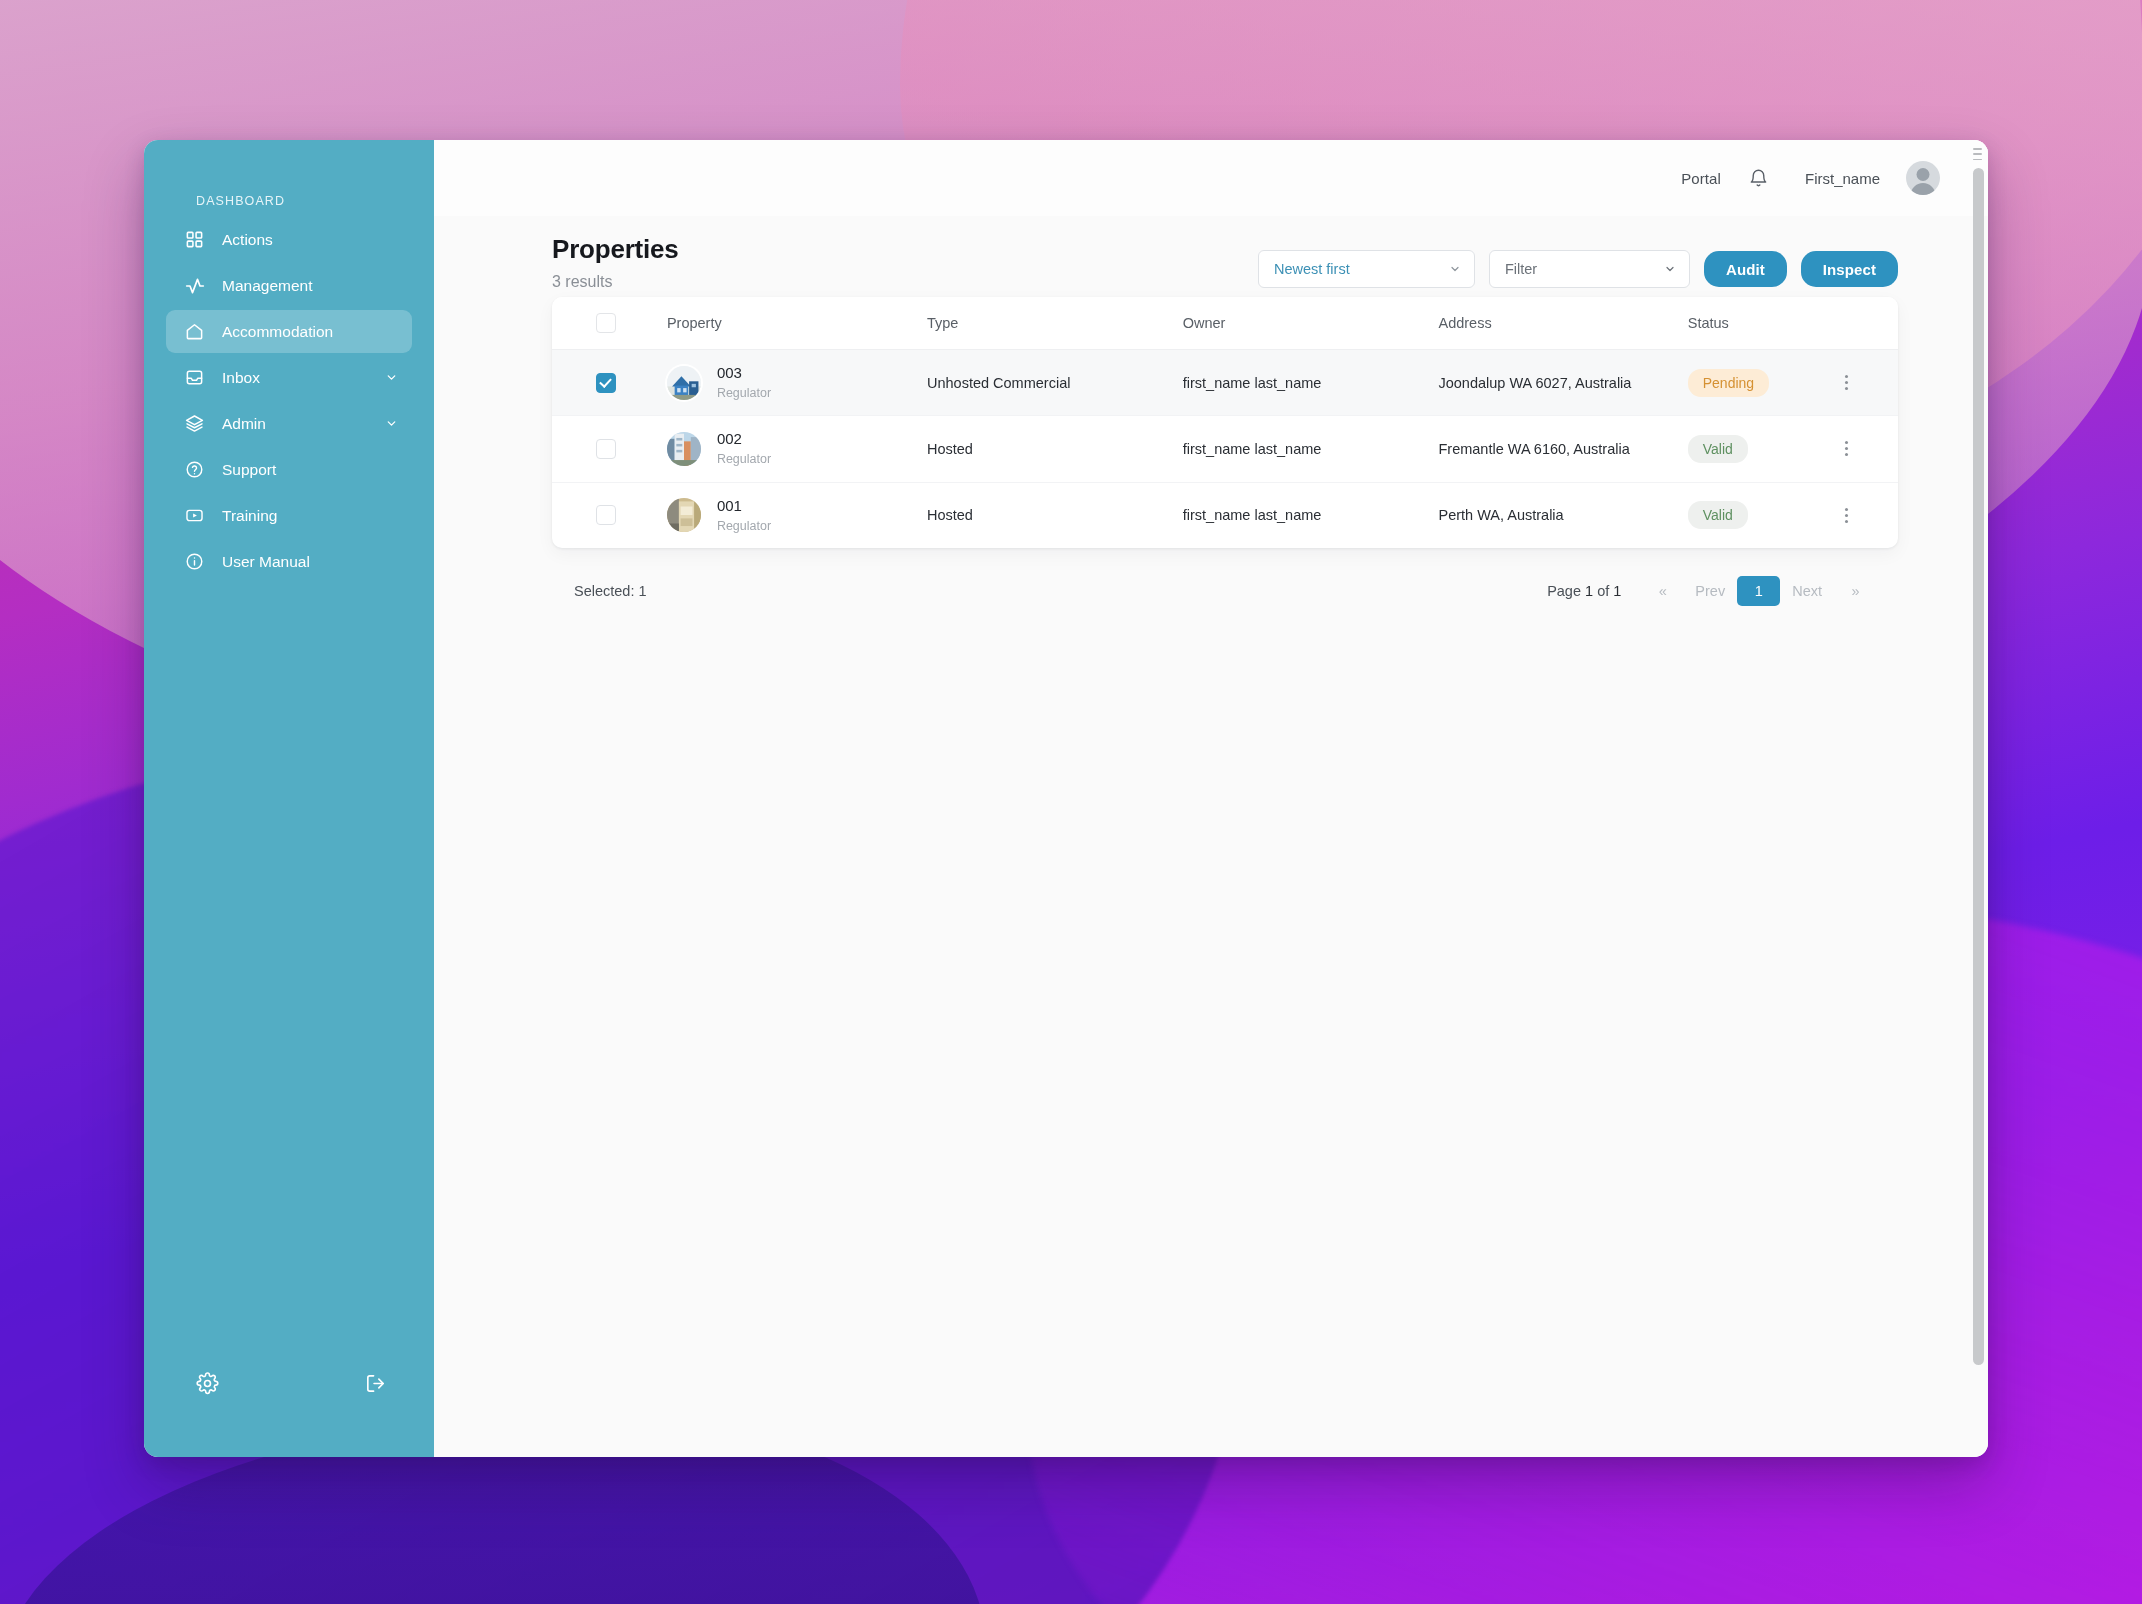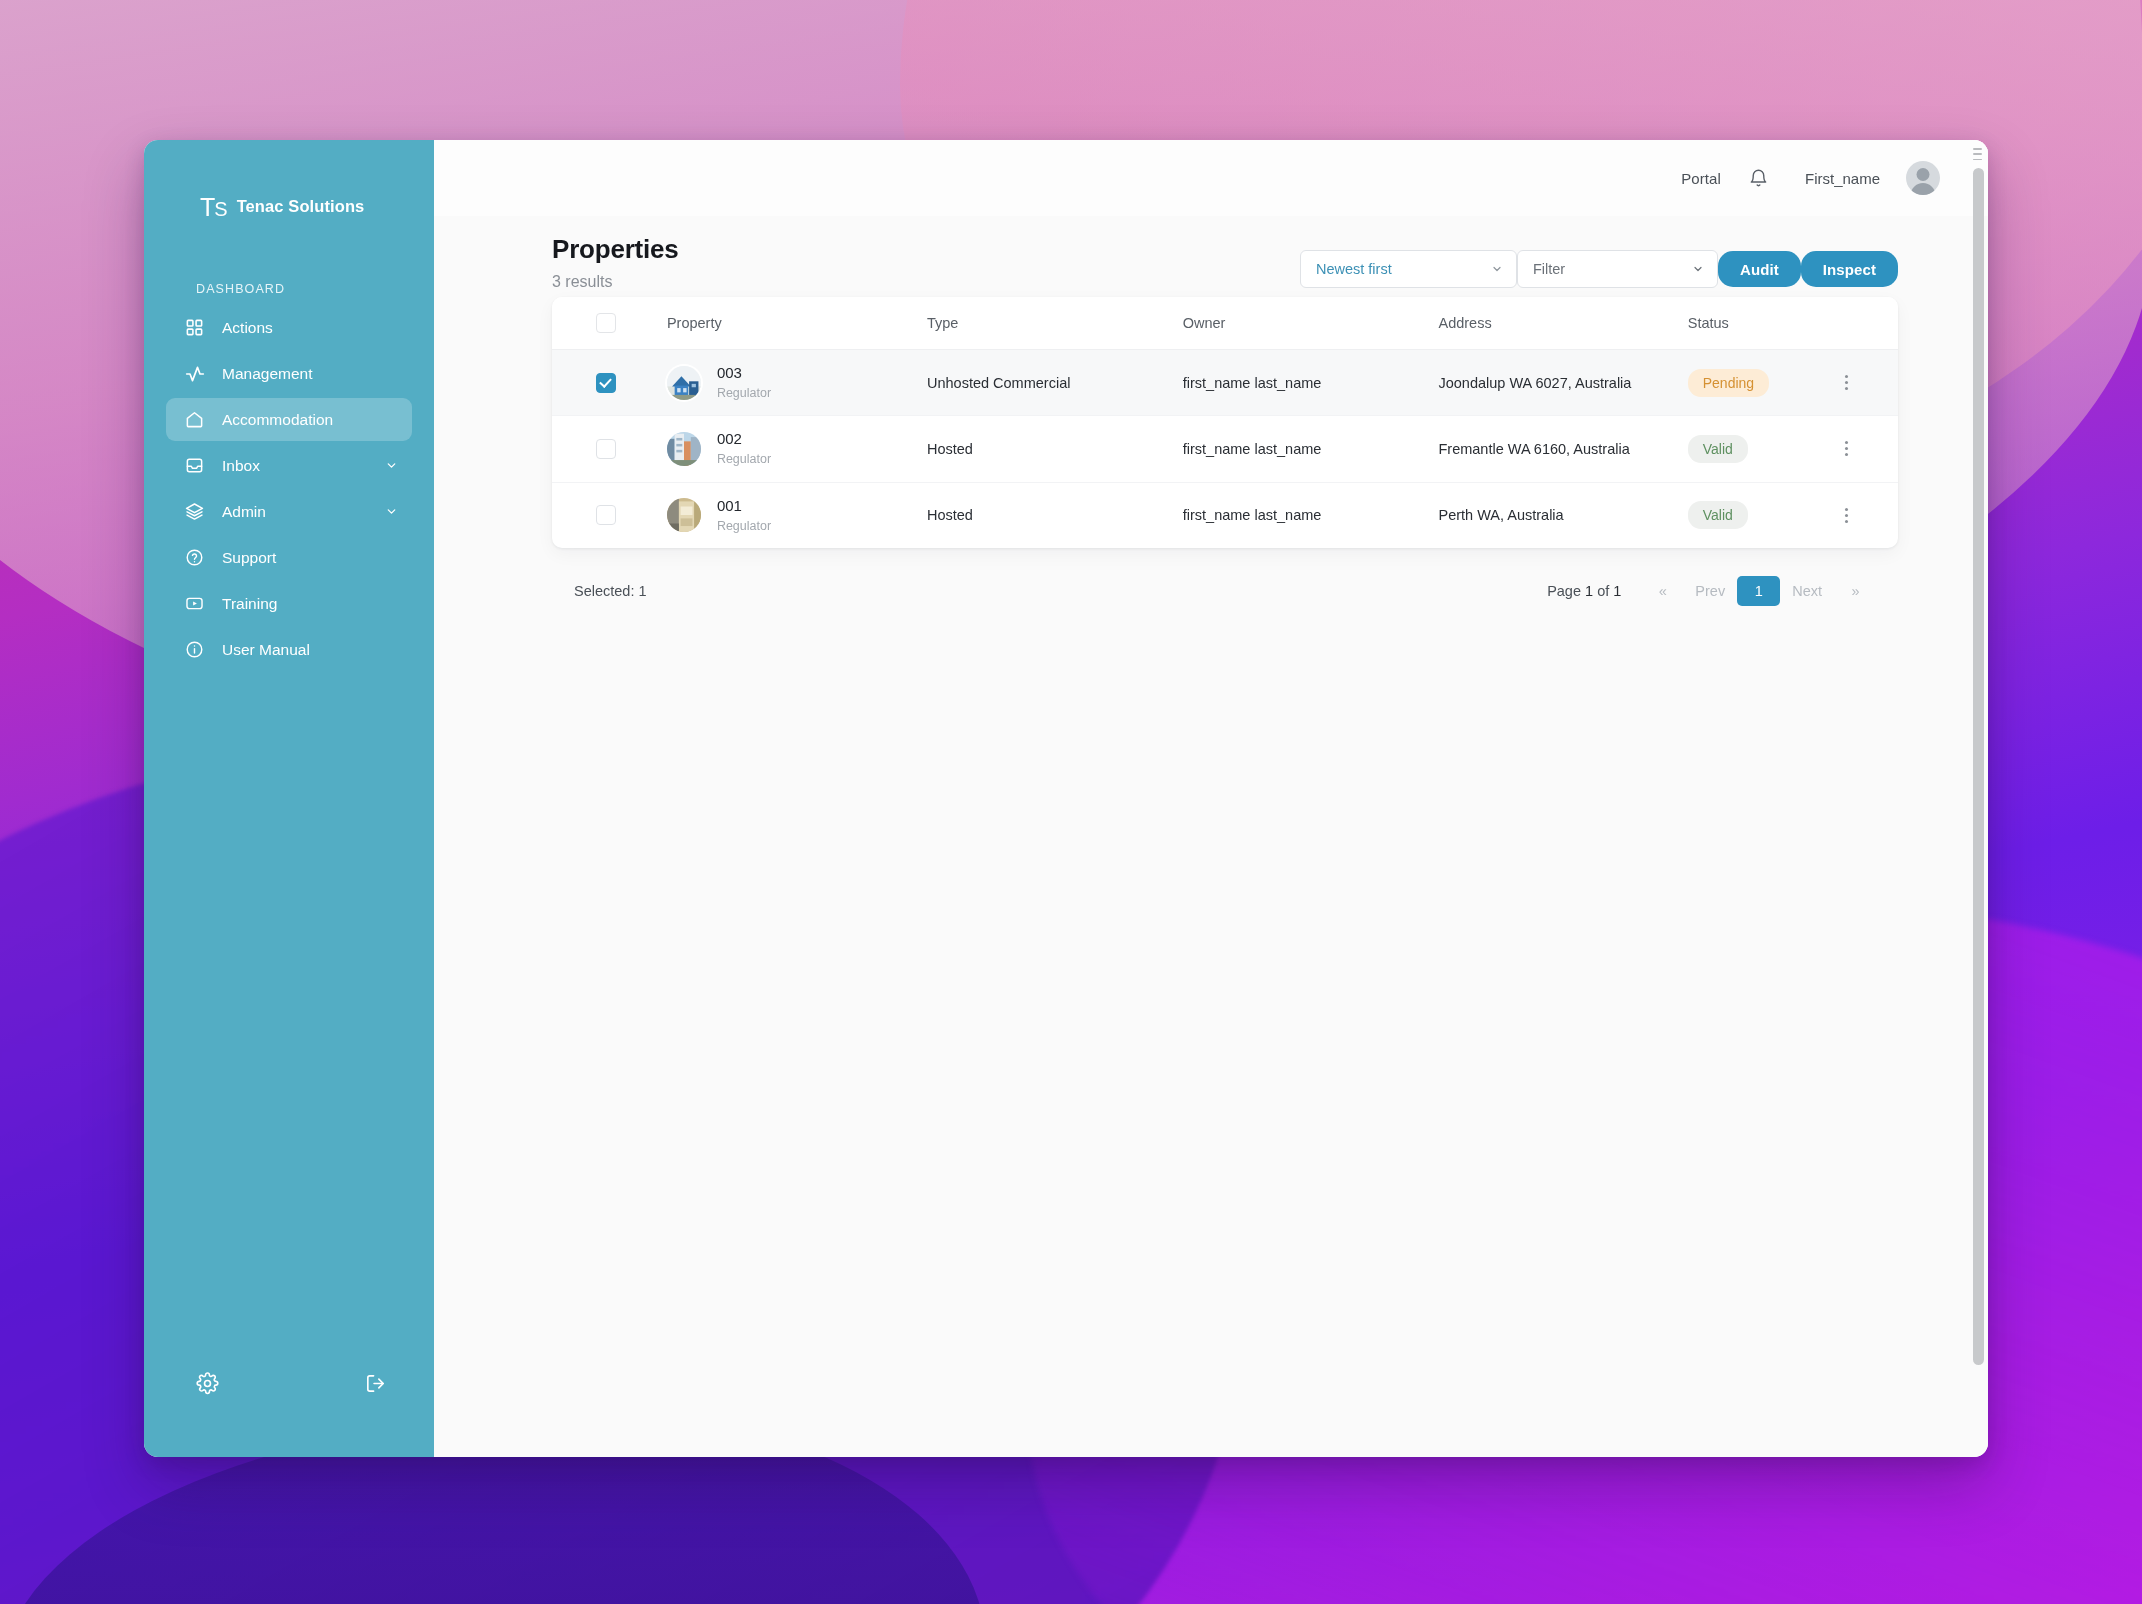--- a/index.html
+++ b/index.html
@@ -236,20 +236,21 @@
     margin: 0 0 8px 0;
     letter-spacing: -.2px;
   }
   .page-sub {
     font-size: 16px;
     color: #8a8f96;
   }
   .head-controls {
     display: flex;
     align-items: center;
+    gap: 14px;
     margin-top: 16px;
   }
   .select-box {
     height: 36px;
     border: 1px solid #dfe2e6;
     border-radius: 6px;
     background: #ffffff;
     display: flex;
     align-items: center;
     padding: 0 12px 0 15px;
@@ -436,24 +437,20 @@
 <div id="desktop">
   <div class="wall-blob wb1"></div>
   <div class="wall-blob wb2"></div>
   <div class="wall-blob wb3"></div>
   <div class="wall-blob wb4"></div>
   <div class="wall-blob wb5"></div>
 
   <div id="app-window">
 
     <nav id="sidebar">
-      <div class="brand">
-        <span class="brand-mark"><span>T</span><span class="sm">S</span></span>
-        <span class="brand-text">Tenac Solutions</span>
-      </div>
 
       <div class="nav-section-label">DASHBOARD</div>
 
       <div class="nav-list">
 
         <div class="nav-item">
           <span class="ico">
             <svg width="19" height="19" viewBox="0 0 24 24" fill="none" stroke="#fff" stroke-width="2" stroke-linecap="round" stroke-linejoin="round">
                 <rect x="3" y="3" width="7" height="7" rx="1"></rect>
                 <rect x="14" y="3" width="7" height="7" rx="1"></rect>

